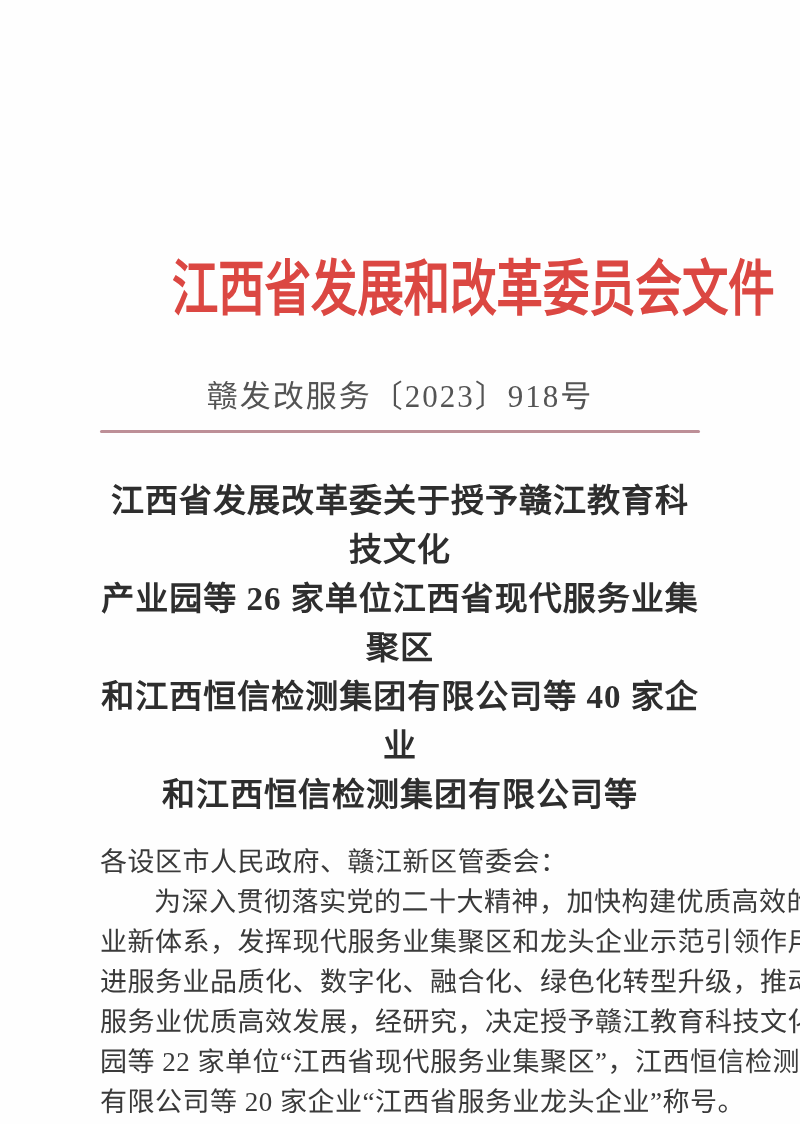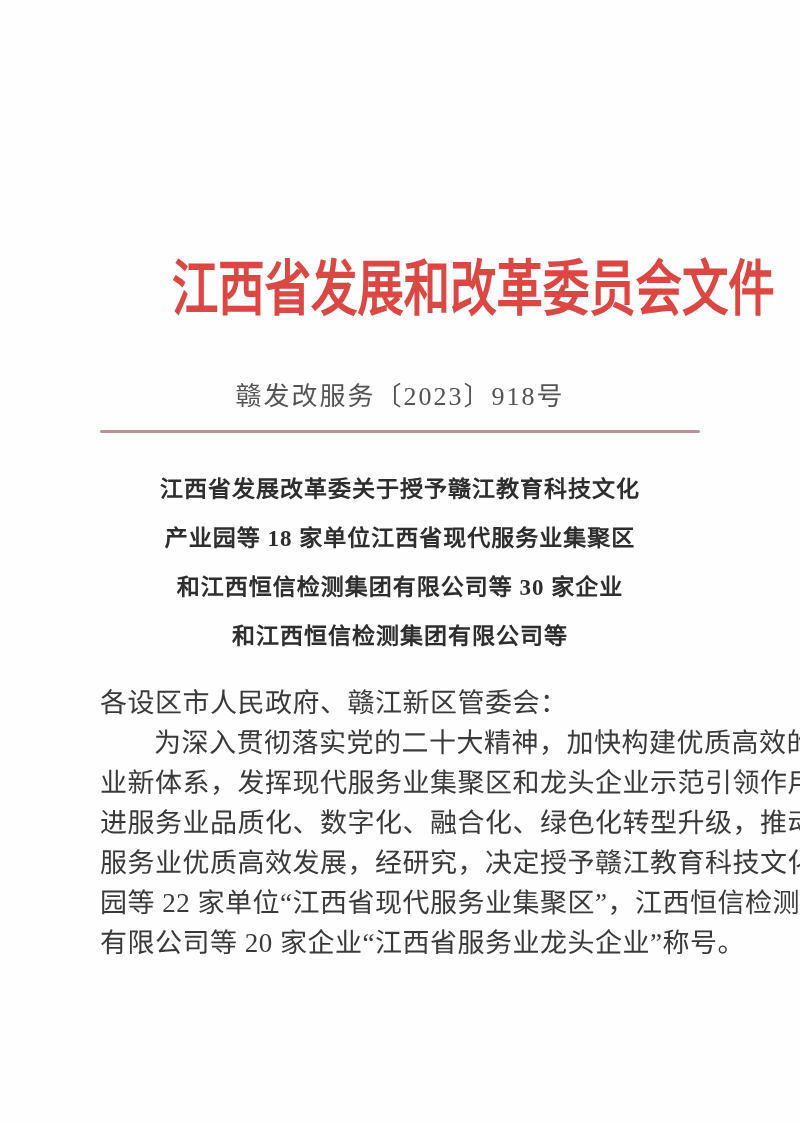--- a/index.html
+++ b/index.html
@@ -39,36 +39,36 @@
     color: var(--accent-red);
     white-space: nowrap;
     transform: scaleX(0.76);
     transform-origin: 50% 50%;
     letter-spacing: 0px;
   }
   .doc-number {
     margin-top: 50px;
     line-height: 30px;
     text-align: center;
-    font-size: 26px;
+    font-size: 31px;
     letter-spacing: 2px;
     color: var(--muted-ink);
   }
   .red-rule {
     margin-top: 18px;
     height: 3px;
     width: 100%;
     background: var(--rule-pink);
     border-radius: 2px;
   }
   
   .notice-title {
-    margin-top: 32px;
+    margin-top: 44px;
     text-align: center;
-    font-size: 23px;
+    font-size: 33px;
     font-weight: bold;
     color: var(--heading-ink);
     line-height: 49px;
     letter-spacing: 1px;
   }
   
   .body-text {
     margin-top: 22px;
     font-size: 27px;
     line-height: 40px;
@@ -91,22 +91,22 @@
 
     <header>
       <h1 class="agency-title">江西省发展和改革委员会文件</h1>
       <div class="doc-number">赣发改服务〔2023〕918号</div>
       <div class="red-rule"></div>
     </header>
 
     <main>
       <div class="notice-title">
         <div class="notice-title-line">江西省发展改革委关于授予赣江教育科技文化</div>
-        <div class="notice-title-line">产业园等 18 家单位江西省现代服务业集聚区</div>
-        <div class="notice-title-line">和江西恒信检测集团有限公司等 30 家企业</div>
+        <div class="notice-title-line">产业园等 26 家单位江西省现代服务业集聚区</div>
+        <div class="notice-title-line">和江西恒信检测集团有限公司等 40 家企业</div>
         <div class="notice-title-line">和江西恒信检测集团有限公司等</div>
       </div>
 
       <div class="body-text">
         <div class="body-line">各设区市人民政府、赣江新区管委会：</div>
         <div class="body-line indent">为深入贯彻落实党的二十大精神，加快构建优质高效的服务</div>
         <div class="body-line">业新体系，发挥现代服务业集聚区和龙头企业示范引领作用，促</div>
         <div class="body-line">进服务业品质化、数字化、融合化、绿色化转型升级，推动全省</div>
         <div class="body-line">服务业优质高效发展，经研究，决定授予赣江教育科技文化产业</div>
         <div class="body-line">园等 22 家单位“江西省现代服务业集聚区”，江西恒信检测集团</div>

